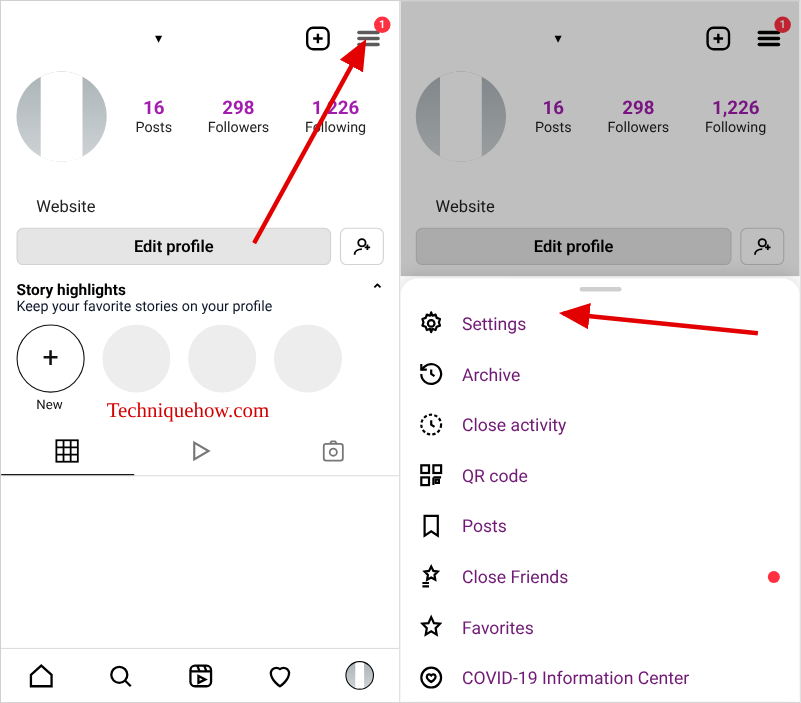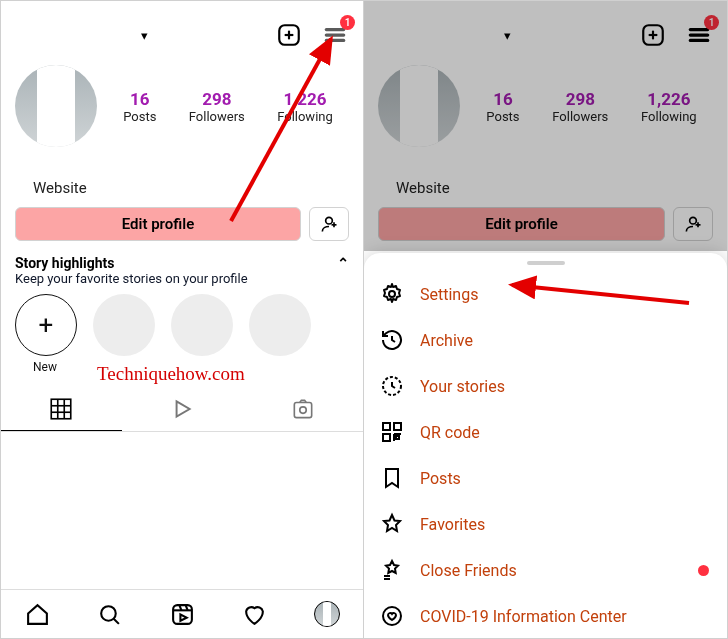--- a/index.html
+++ b/index.html
@@ -135,21 +135,21 @@
   
   .btn-row {
     display: flex;
     padding: 10px 14px 6px 14px;
     gap: 8px;
   }
   .btn-main {
     flex: 1;
     border: 1px solid #d2d2d2;
     border-radius: 6px;
-    background: #fca5a5;
+    background: #e5e5e5;
     text-align: center;
     font-size: 15px;
     font-weight: 600;
     padding: 7px 0;
   }
   .btn-add {
     width: 38px;
     border: 1px solid #d2d2d2;
     border-radius: 6px;
     display: flex; align-items: center; justify-content: center;
@@ -257,21 +257,21 @@
   .grab {
     width: 38px; height: 4px; background: #cfcfcf;
     border-radius: 3px;
     margin: 8px auto 6px auto;
   }
   .menu-item {
     display: flex;
     align-items: center;
     padding: 11px 16px;
     font-size: 16px;
-    color: #c2410c;
+    color: #701a75;
     position: relative;
   }
   .menu-item .micon {
     width: 24px; height: 24px;
     display:flex; align-items:center; justify-content:center;
     color: #111;
   }
   .menu-item .micon svg { width: 24px; height: 24px; }
   .menu-item .mlabel {
     margin-left: 16px;
@@ -539,21 +539,21 @@
         <span class="mlabel">Archive</span>
       </div>
 
       <div class="menu-item">
         <span class="micon">
           <svg viewBox="0 0 24 24" fill="none" stroke="#000" stroke-width="2">
               <circle cx="12" cy="12" r="9" stroke-dasharray="3 2"></circle>
               <polyline points="12,8 12,12 15,14"></polyline>
             </svg>
         </span>
-        <span class="mlabel">Your stories</span>
+        <span class="mlabel">Close activity</span>
       </div>
 
       <div class="menu-item">
         <span class="micon">
           <svg viewBox="0 0 24 24" fill="none" stroke="#000" stroke-width="2">
               <rect x="3" y="3" width="7" height="7"></rect>
               <rect x="14" y="3" width="7" height="7"></rect>
               <rect x="3" y="14" width="7" height="7"></rect>
               <rect x="16" y="16" width="3" height="3"></rect>
               <line x1="14" y1="14" x2="14" y2="21"></line>
@@ -568,36 +568,36 @@
           <svg viewBox="0 0 24 24" fill="none" stroke="#000" stroke-width="2">
               <path d="M6 3h12v18l-6-4-6 4z"></path>
             </svg>
         </span>
         <span class="mlabel">Posts</span>
       </div>
 
       <div class="menu-item">
         <span class="micon">
           <svg viewBox="0 0 24 24" fill="none" stroke="#000" stroke-width="2">
-              <path d="M12 3l2.5 5.5L20 9l-4 4 1 6-5-3-5 3 1-6-4-4 5.5-.5z"></path>
-            </svg>
-        </span>
-        <span class="mlabel">Favorites</span>
-      </div>
-
-      <div class="menu-item">
-        <span class="micon">
-          <svg viewBox="0 0 24 24" fill="none" stroke="#000" stroke-width="2">
               <path d="M12 3l2 4 4 .6-3 3 .7 4.4L12 13l-3.7 2 .7-4.4-3-3L10 7z"></path>
               <line x1="4" y1="18" x2="10" y2="18"></line>
               <line x1="4" y1="21" x2="10" y2="21"></line>
             </svg>
         </span>
         <span class="mlabel">Close Friends</span>
         <span class="mdot"></span>
+      </div>
+
+      <div class="menu-item">
+        <span class="micon">
+          <svg viewBox="0 0 24 24" fill="none" stroke="#000" stroke-width="2">
+              <path d="M12 3l2.5 5.5L20 9l-4 4 1 6-5-3-5 3 1-6-4-4 5.5-.5z"></path>
+            </svg>
+        </span>
+        <span class="mlabel">Favorites</span>
       </div>
 
       <div class="menu-item">
         <span class="micon">
           <svg viewBox="0 0 24 24" fill="none" stroke="#000" stroke-width="2">
               <circle cx="12" cy="12" r="9"></circle>
               <path d="M12 16s-4-2.5-4-5a2.2 2.2 0 0 1 4-1 2.2 2.2 0 0 1 4 1c0 2.5-4 5-4 5z"></path>
             </svg>
         </span>
         <span class="mlabel">COVID-19 Information Center</span>

